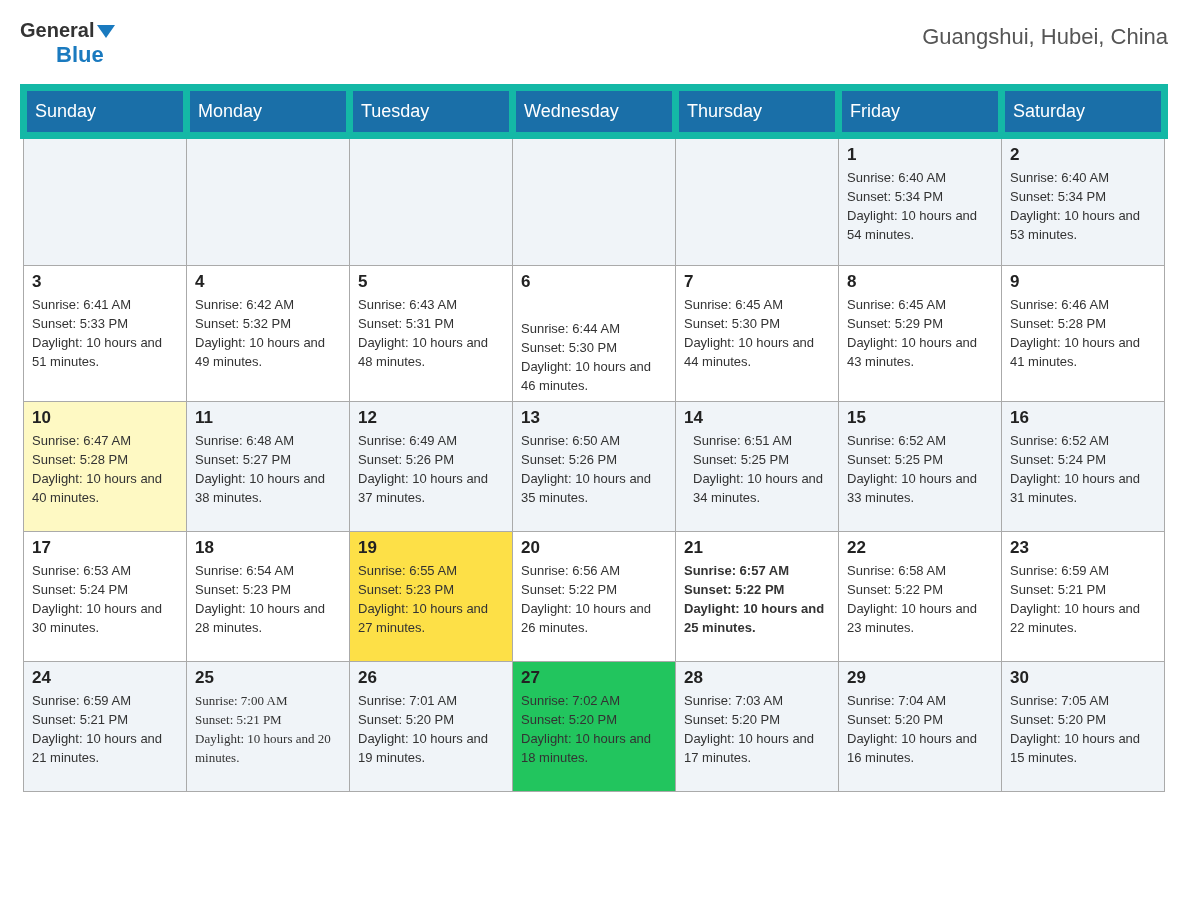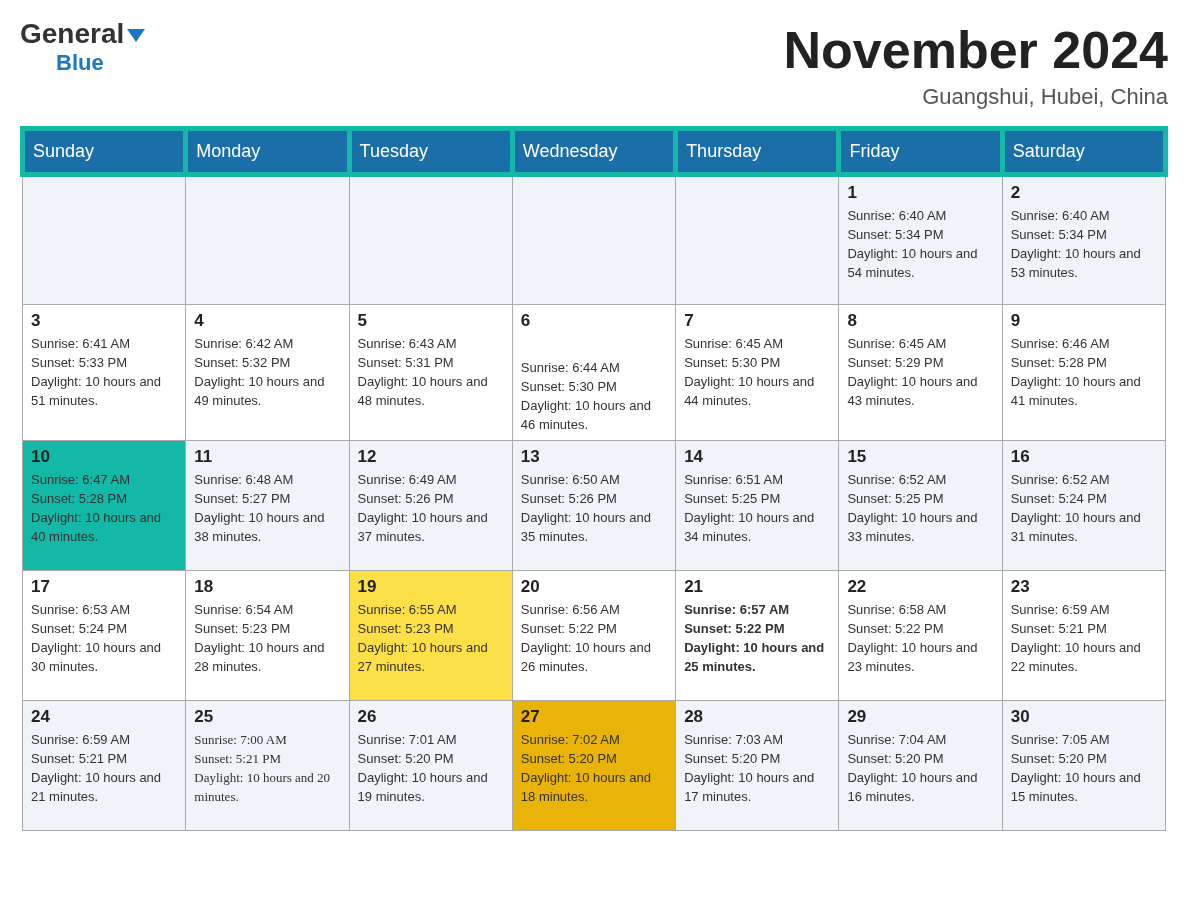--- a/index.html
+++ b/index.html
@@ -15,21 +15,21 @@
       justify-content: space-between;
       align-items: flex-start;
       margin-bottom: 16px;
     }
     .logo {
       display: flex;
       flex-direction: column;
       align-items: flex-start;
     }
     .logo-text {
-      font-size: 28px;
+      font-size: 20px;
       font-weight: bold;
       color: #333;
       line-height: 1;
     }
     .logo-text span {
       color: #1a7abf;
     }
     .logo-blue {
       font-size: 22px;
       font-weight: bold;
@@ -55,21 +55,21 @@
       border-collapse: collapse;
       border: 1px solid #aaa;
     }
     .calendar th {
       background: #1a6fa8;
       color: #fff;
       padding: 10px 8px;
       font-size: 18px;
       font-weight: normal;
       text-align: left;
-      border: 5px solid #14b8a6;
+      border: 7px solid #14b8a6;
     }
     .calendar td {
       vertical-align: top;
       padding: 6px 8px;
       border: 1px solid #aaa;
       width: calc(100% / 7);
       min-height: 120px;
       height: 130px;
     }
     .calendar tr:nth-child(odd) td {
@@ -92,21 +92,20 @@
   </style>
 </head>
 <body>
 
 <div class="header">
   <div class="logo">
     <div class="logo-text">General<span style="display:inline-block;width:0;height:0;border-left:9px solid transparent;border-right:9px solid transparent;border-top:13px solid #1a7abf;margin-left:3px;vertical-align:middle;"></span></div>
     <div class="logo-blue">Blue</div>
   </div>
   <div class="title-block">
-    <div class="month-title">November 2024</div>
     <div class="location">Guangshui, Hubei, China</div>
   </div>
 </div>
 
 <table class="calendar">
   <thead>
     <tr>
       <th>Sunday</th>
       <th>Monday</th>
       <th>Tuesday</th>
@@ -174,21 +173,21 @@
 Daylight: 10 hours and 43 minutes.</div>
         </td>
         <td style="background: rgb(255, 255, 255);">
           <div class="day-num">9</div>
           <div class="day-info" style="white-space: pre-line;">Sunrise: 6:46 AM
 Sunset: 5:28 PM
 Daylight: 10 hours and 41 minutes.</div>
         </td>
       </tr>
       <tr style="background: rgb(240, 244, 248);">
-        <td style="background: #14b8a6;">
+        <td style="background: #fef9c3;">
           <div class="day-num">10</div>
           <div class="day-info" style="white-space: pre-line;">Sunrise: 6:47 AM
 Sunset: 5:28 PM
 Daylight: 10 hours and 40 minutes.</div>
         </td>
         <td style="background: rgb(240, 244, 248);">
           <div class="day-num">11</div>
           <div class="day-info" style="white-space: pre-line;">Sunrise: 6:48 AM
 Sunset: 5:27 PM
 Daylight: 10 hours and 38 minutes.</div>
@@ -200,21 +199,21 @@
 Daylight: 10 hours and 37 minutes.</div>
         </td>
         <td style="background: rgb(240, 244, 248);">
           <div class="day-num">13</div>
           <div class="day-info" style="white-space: pre-line;">Sunrise: 6:50 AM
 Sunset: 5:26 PM
 Daylight: 10 hours and 35 minutes.</div>
         </td>
         <td style="background: rgb(240, 244, 248);">
           <div class="day-num">14</div>
-          <div class="day-info" style="white-space: pre-line;">Sunrise: 6:51 AM
+          <div class="day-info" style="white-space: pre-line; margin-left: 9px;">Sunrise: 6:51 AM
 Sunset: 5:25 PM
 Daylight: 10 hours and 34 minutes.</div>
         </td>
         <td style="background: rgb(240, 244, 248);">
           <div class="day-num">15</div>
           <div class="day-info" style="white-space: pre-line;">Sunrise: 6:52 AM
 Sunset: 5:25 PM
 Daylight: 10 hours and 33 minutes.</div>
         </td>
         <td style="background: rgb(240, 244, 248);">
@@ -280,21 +279,21 @@
           <div class="day-info" style="white-space: pre-line; font-family: Liberation Serif, serif;">Sunrise: 7:00 AM
 Sunset: 5:21 PM
 Daylight: 10 hours and 20 minutes.</div>
         </td>
         <td style="background: rgb(240, 244, 248);">
           <div class="day-num">26</div>
           <div class="day-info" style="white-space: pre-line;">Sunrise: 7:01 AM
 Sunset: 5:20 PM
 Daylight: 10 hours and 19 minutes.</div>
         </td>
-        <td style="background: #eab308;">
+        <td style="background: #22c55e;">
           <div class="day-num">27</div>
           <div class="day-info" style="white-space: pre-line;">Sunrise: 7:02 AM
 Sunset: 5:20 PM
 Daylight: 10 hours and 18 minutes.</div>
         </td>
         <td style="background: rgb(240, 244, 248);">
           <div class="day-num">28</div>
           <div class="day-info" style="white-space: pre-line;">Sunrise: 7:03 AM
 Sunset: 5:20 PM
 Daylight: 10 hours and 17 minutes.</div>

